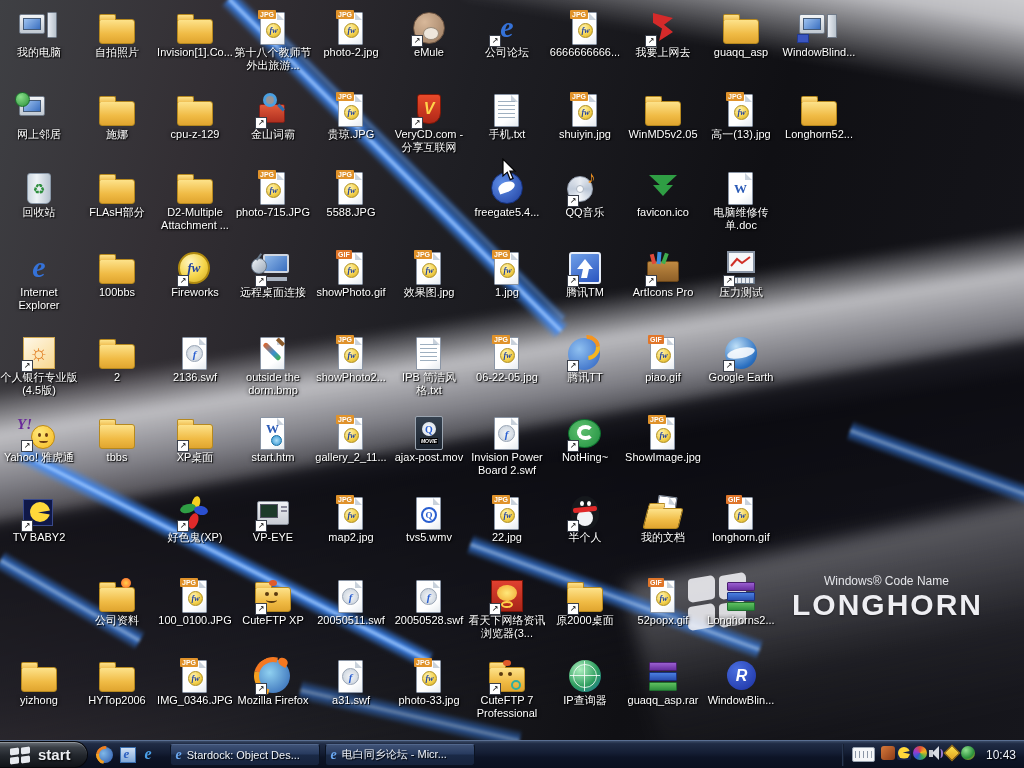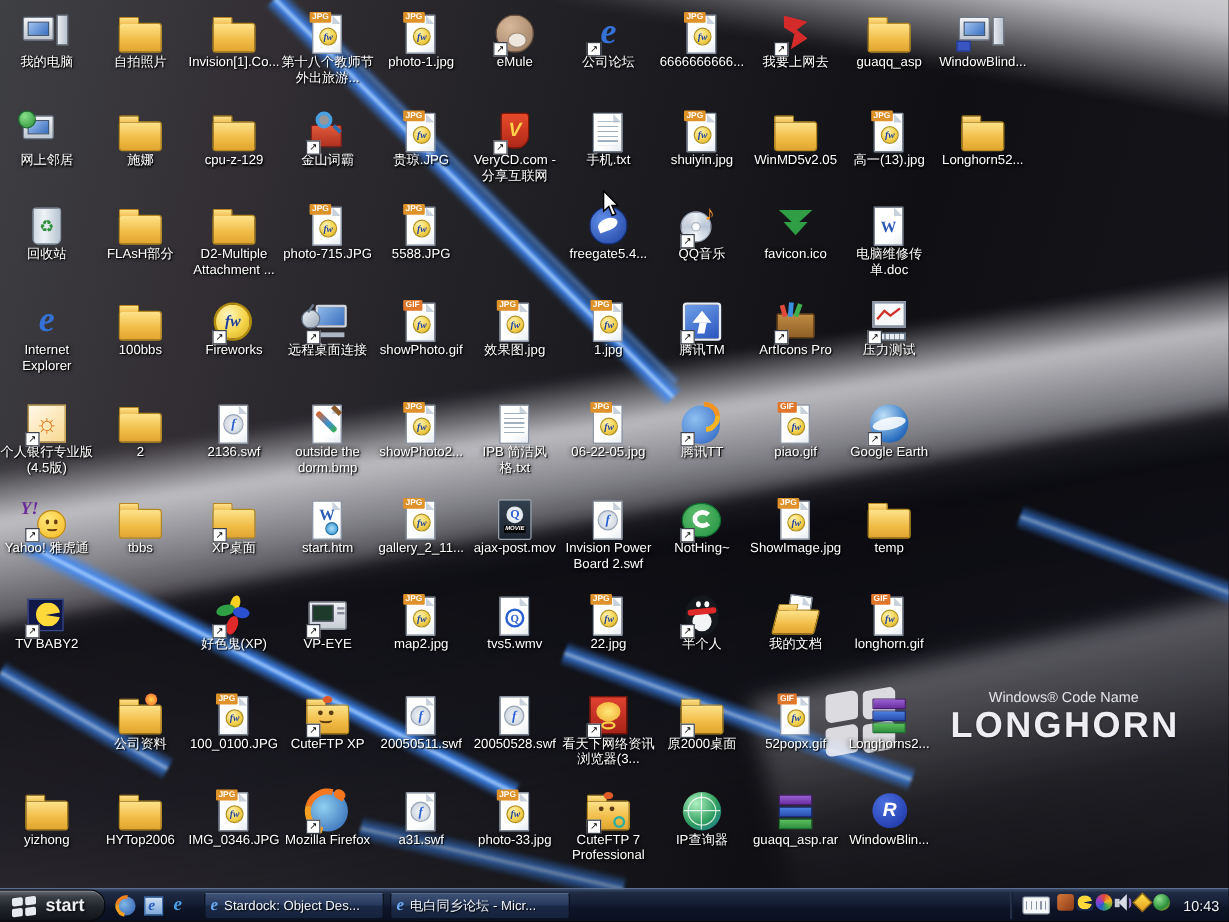--- a/index.html
+++ b/index.html
@@ -166,21 +166,21 @@
           <b class="fw">fw</b>
         </span>
         <span class="lbl">第十八个教师节外出旅游...</span>
       </div>
       <div class="cell" style="left: 312px; top: 10px;">
         <span class="ic">
           <i class="pg"></i>
           <b class="bn" style="background:#e0922a">JPG</b>
           <b class="fw">fw</b>
         </span>
-        <span class="lbl">photo-1.jpg</span>
+        <span class="lbl">photo-2.jpg</span>
       </div>
       <div class="cell" style="left: 390px; top: 10px;">
         <span class="ic">
           <i class="bb cir" style="left:8px;top:2px;width:32px;height:32px;background:radial-gradient(circle at 35% 30%,#d8b89a,#9a7a5f);border:1px solid #6a5240"></i>
           <i class="bb cir" style="left:18px;top:17px;width:16px;height:13px;background:#eee6dc;border:1px solid #9a8a78"></i>
           <span class="sa">↗</span>
         </span>
         <span class="lbl">eMule</span>
       </div>
       <div class="cell" style="left: 468px; top: 10px;">
@@ -589,26 +589,20 @@
         </span>
         <span class="lbl">NotHing~</span>
       </div>
       <div class="cell" style="left: 624px; top: 415px;">
         <span class="ic">
           <i class="pg"></i>
           <b class="bn" style="background:#e0922a">JPG</b>
           <b class="fw">fw</b>
         </span>
         <span class="lbl">ShowImage.jpg</span>
-      </div>
-      <div class="cell" style="left: 702px; top: 415px;">
-        <span class="ic">
-          <i class="fd"></i>
-        </span>
-        <span class="lbl">temp</span>
       </div>
       <div class="cell" style="left: 0px; top: 495px;">
         <span class="ic">
           <i style="position:absolute;left:8px;top:4px;width:30px;height:27px;background:#101848;border:1px solid #3a4a8a"></i>
           <i style="position:absolute;left:15px;top:7px;width:20px;height:20px;border-radius:50%;background:#ffd83a;clip-path:polygon(0 0,100% 0,100% 42%,40% 52%,100% 62%,100% 100%,0 100%)"></i>
           <span class="sa">↗</span>
         </span>
         <span class="lbl">TV BABY2</span>
       </div>
       <div class="cell" style="left: 156px; top: 495px;">

